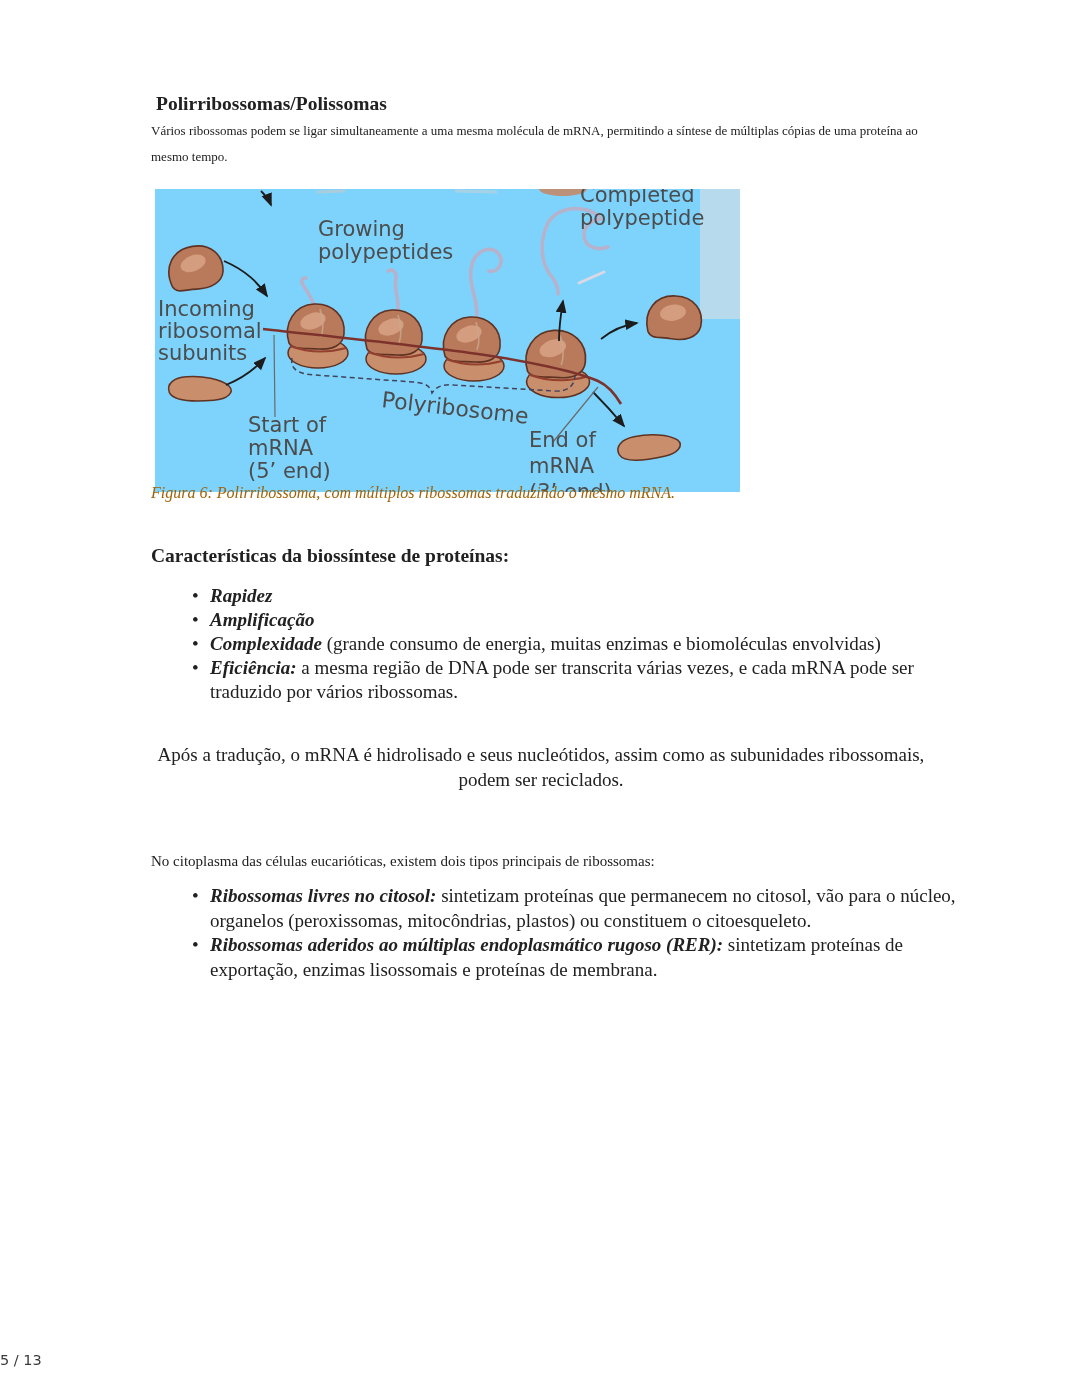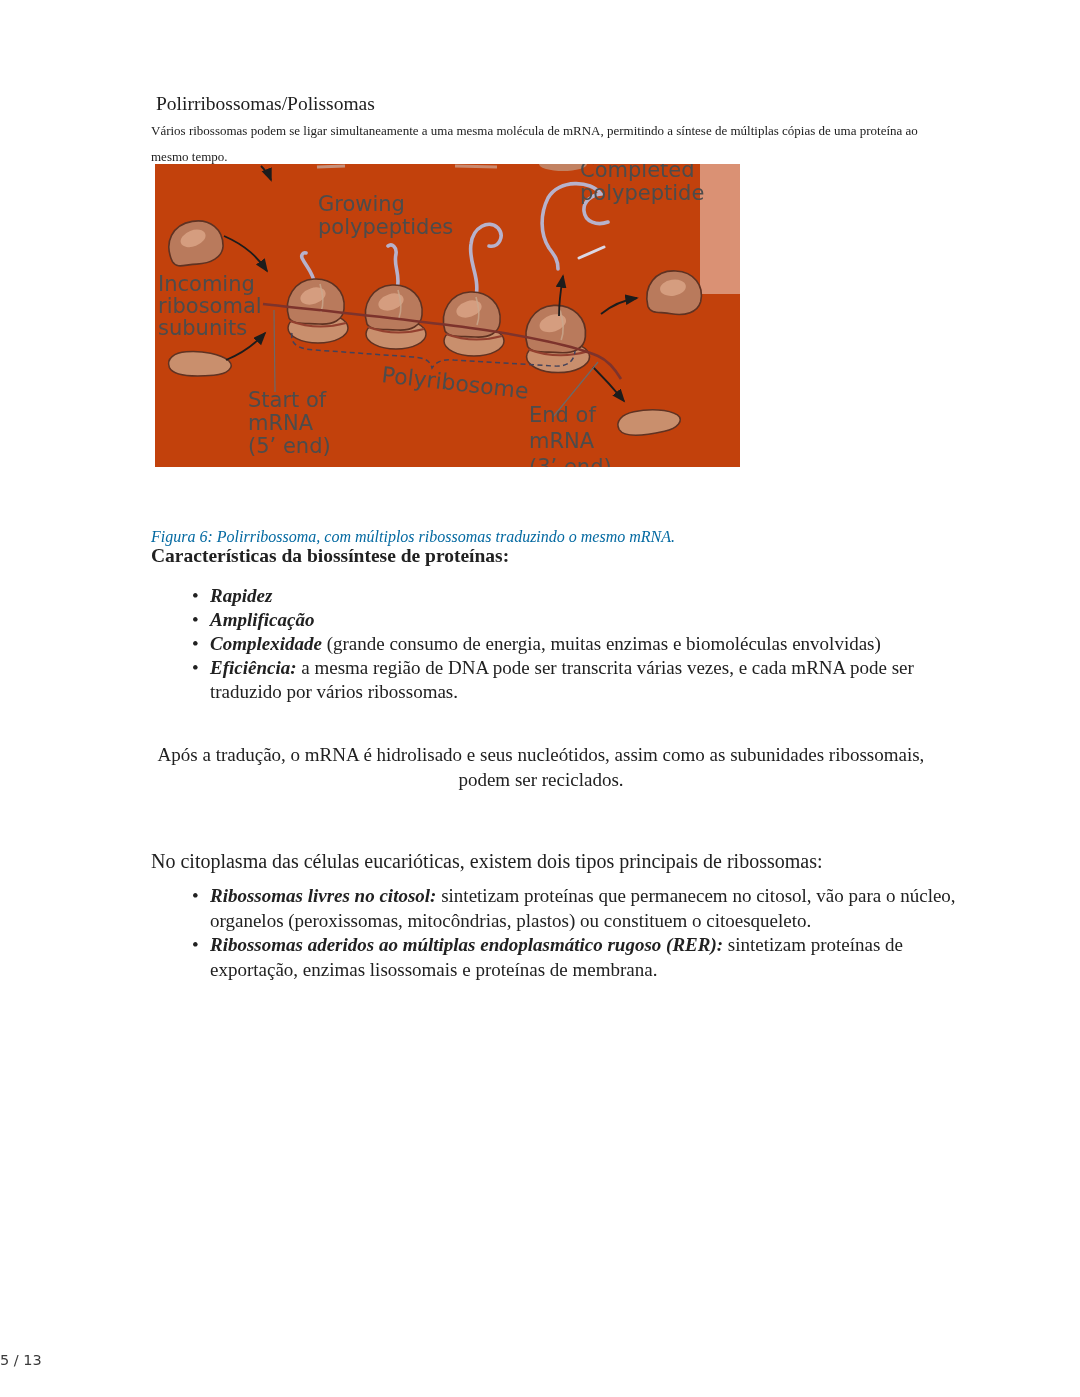--- a/index.html
+++ b/index.html
@@ -1,31 +1,31 @@
 <!DOCTYPE html>
 <html style="--color-text: #212121; --color-figure-label: #4c4c4c; --color-mrna: #7d332c; --color-ribosome: #b97a5c; --color-ribosome-light: #c98f6d; --color-ribosome-highlight: #d9a385; --color-ribosome-outline: #5f3222; --color-polypeptide: #b7b2cc; --color-arrow: #1c1c1c;"><head>
 <meta charset="utf-8">
 <style>
   html,body{margin:0;padding:0;background:#ffffff;}
   .page{position:relative;width:1080px;height:1397px;background:#ffffff;overflow:hidden;
         font-family:"Liberation Serif", serif;color:#212121;}
   .abs{position:absolute;}
-  .doc-title{left:156px;top:92px;font-size:19.5px;font-weight:normal;line-height:24px;}
+  .doc-title{left:156px;top:92px;font-size:19.5px;font-weight:bold;line-height:24px;}
   .intro{left:151px;top:118px;width:780px;font-size:13px;line-height:26px;}
-  .figure-wrap{left:155px;top:164px;width:585px;height:303px;overflow:hidden;background:#c2410c;}
-  .caption{left:151px;top:528px;width:700px;font-size:16px;font-style:italic;color:#0369a1;}
+  .figure-wrap{left:155px;top:189px;width:585px;height:303px;overflow:hidden;background:#7dd3fc;}
+  .caption{left:151px;top:484px;width:700px;font-size:16px;font-style:italic;color:#a16207;}
   .h-carac{left:151px;top:545px;font-size:19.5px;font-weight:bold;}
   .list{left:151px;width:762px;font-size:19px;line-height:24px;margin:0;padding:0 0 0 59px;list-style:none;}
   .list1{top:584px;}
   .list2{top:884px;line-height:24.5px;}
   .list li{position:relative;}
   .list li .dot{position:absolute;left:-18px;top:0;font-size:19px;}
   .after{left:151px;top:742px;width:780px;font-size:19px;line-height:25px;text-align:center;}
   .h-section{left:153px;top:815px;font-size:22.5px;font-weight:bold;}
-  .sec-intro{left:151px;top:849px;width:800px;font-size:20px;line-height:25px;}
+  .sec-intro{left:151px;top:849px;width:800px;font-size:15px;line-height:25px;}
   .footer{left:0;top:1352px;width:1080px;text-align:left;
           font-family:"DejaVu Sans", sans-serif;font-size:14.5px;color:#3a3a3a;}
   b{font-weight:bold;font-style:italic;}
 
   
   .rb-large{fill:var(--color-ribosome,#b97a5c);stroke:var(--color-ribosome-outline,#5f3222);stroke-width:1.6;}
   .rb-small{fill:var(--color-ribosome-light,#c98f6d);stroke:var(--color-ribosome-outline,#5f3222);stroke-width:1.5;}
   .rb-hi{fill:var(--color-ribosome-highlight,#d9a385);opacity:.85;}
   .rb-crease{stroke:#93402f;fill:none;stroke-width:2;}
   .rb-scratch{stroke:#c9a98f;stroke-width:1.6;fill:none;opacity:.8;}

